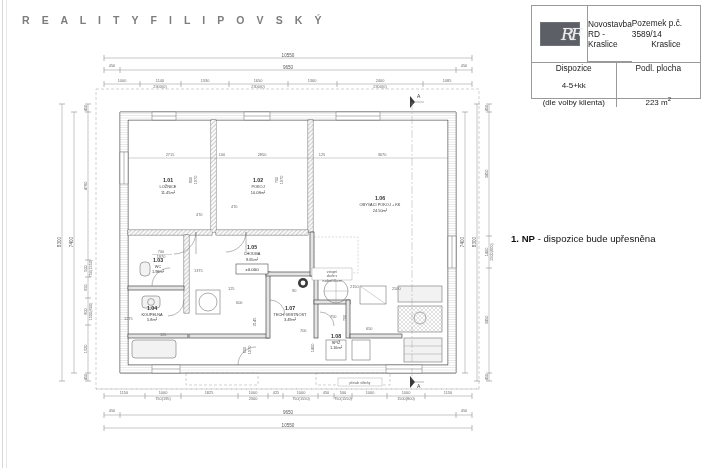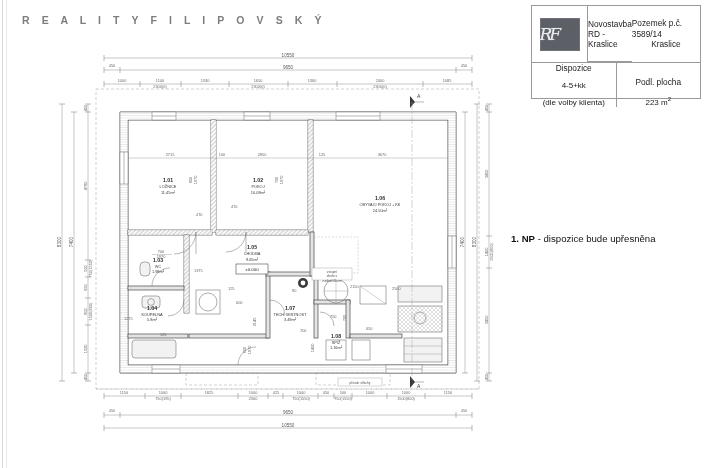--- a/index.html
+++ b/index.html
@@ -15,37 +15,37 @@
   .brand{position:absolute;left:22px;top:14px;font-size:10.5px;
          letter-spacing:4.6px;color:#7d7d7d;white-space:nowrap;font-weight:bold;}
 
   
   .titleblock{position:absolute;left:531px;top:5px;width:170px;height:94px;
               border:1px solid #9a9a9a;background:#fff;box-sizing:border-box;
               display:flex;flex-direction:column;}
   .tb-top{display:flex;flex:0 0 56px;border-bottom:1px solid #9a9a9a;}
   .tb-logo{flex:0 0 55px;border-right:1px solid #9a9a9a;
            display:flex;align-items:center;justify-content:center;}
-  .logo-sq{width:40px;height:33px;background:#5c6066;position:relative;
-           display:flex;align-items:center;justify-content:flex-start;
+  .logo-sq{width:40px;height:24px;background:#5c6066;position:relative;
+           display:flex;align-items:center;justify-content:flex-end;
            box-shadow:inset 0 0 0 1px #70747a;}
   .logo-sq span{font-family:"DejaVu Serif", serif;font-style:italic;
                 color:#e9eaec;font-size:17px;letter-spacing:-3px;
                 text-shadow:0 0 1px rgba(255,255,255,.6);line-height:1;}
   .tb-right{flex:1;display:flex;flex-direction:row;}
   .tb-r1{flex:0 0 25px;border-bottom:1px solid #9a9a9a;
          display:flex;align-items:center;justify-content:center;
          font-size:8.3px;color:#1b1b1b;}
   .tb-r2{flex:1;display:flex;flex-direction:column;align-items:center;
          justify-content:center;font-size:8.3px;line-height:1.3;color:#1b1b1b;}
   .tb-bot{flex:1;display:flex;}
   .tb-b1{flex:1;border-right:1px solid #9a9a9a;display:flex;flex-direction:column;
          align-items:center;justify-content:center;gap:8px;}
   .tb-b2{flex:1;display:flex;flex-direction:column;align-items:center;
-         justify-content:flex-end;gap:9px;}
+         justify-content:space-between;gap:3px;}
   .tb-lbl{font-size:8.3px;color:#1b1b1b;}
   .tb-val{font-size:8px;color:#1b1b1b;}
   .tb-val sup{font-size:6px;}
 
   
   .note{position:absolute;left:511px;top:232px;width:190px;font-size:9.6px;
         line-height:1.45;color:#111;}
   .note b{font-weight:bold;}
 
   

